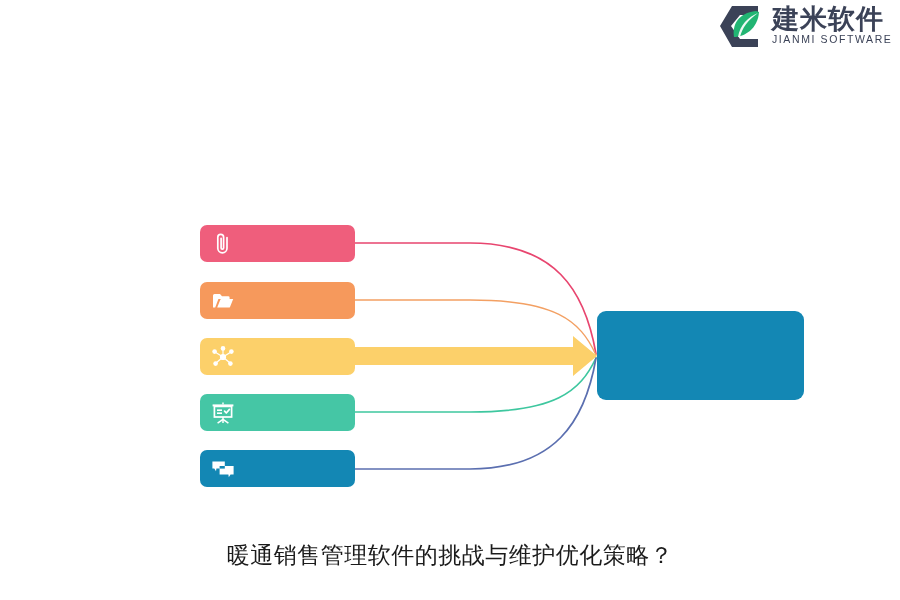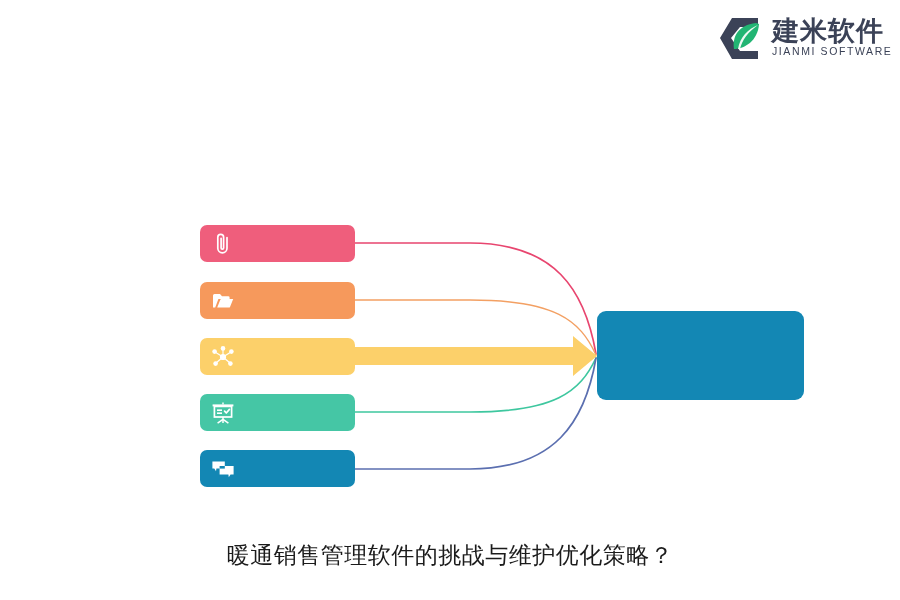--- a/index.html
+++ b/index.html
@@ -11,21 +11,21 @@
     height: 600px;
     background: #ffffff;
     font-family: "Liberation Sans", sans-serif;
     position: relative;
     overflow: hidden;
   }
 
   
   #brand-logo {
     position: absolute;
-    top: 12px;
+    top: 0;
     left: 718px;
     width: 182px;
     height: 52px;
     display: flex;
     align-items: center;
   }
   #brand-mark {
     width: 48px;
     height: 46px;
     flex: 0 0 48px;

